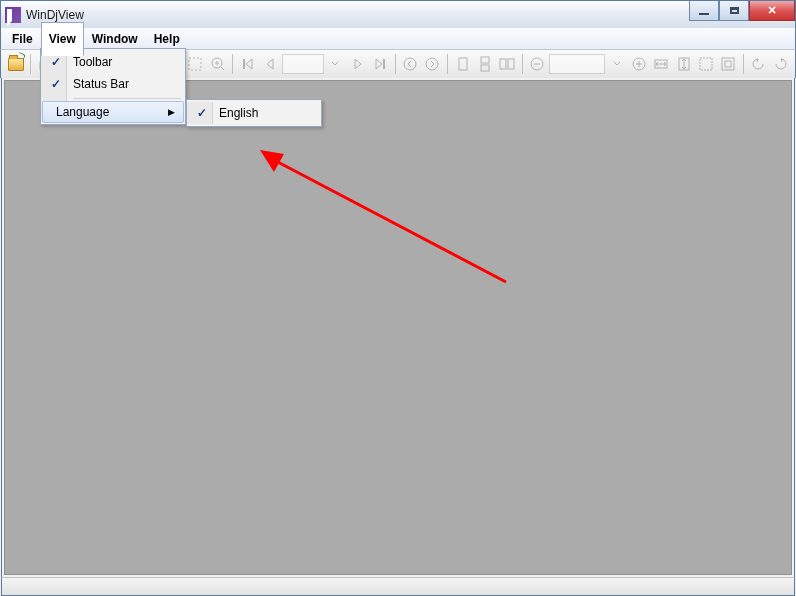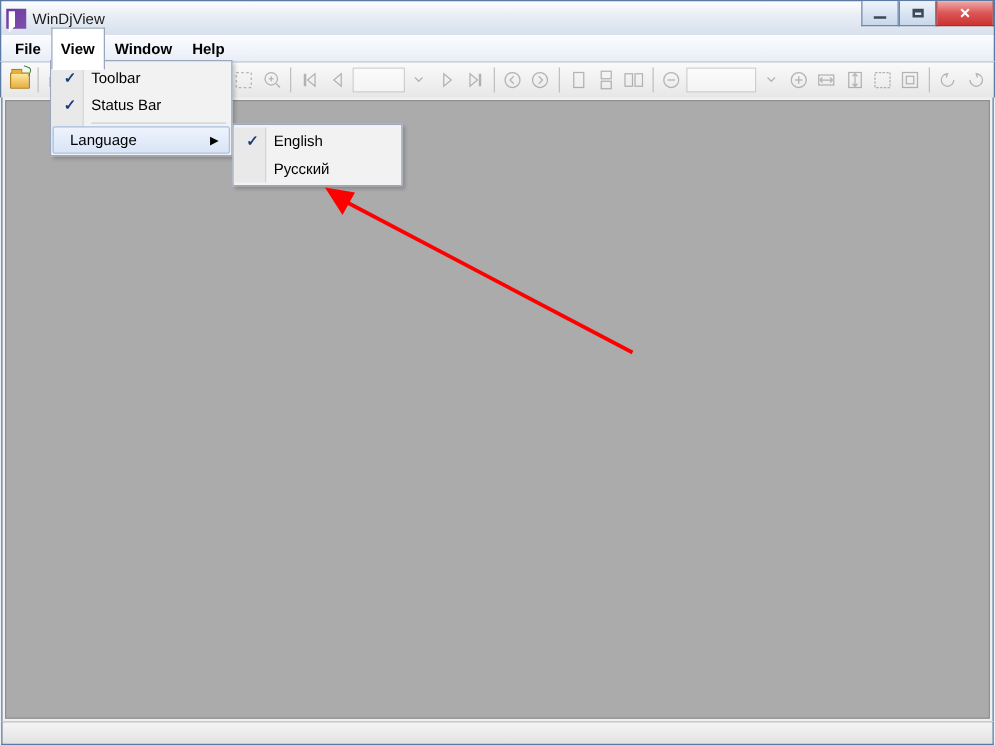--- a/index.html
+++ b/index.html
@@ -268,21 +268,18 @@
     <span class="arrow">▶</span>
   </div>
 </div>
 
 <div class="submenu">
   <div class="dd-gutter"></div>
   <div class="dd-row">
     <span class="chk">✓</span>
     <span>English</span>
   </div>
-  <div class="dd-row">
-    <span>Русский</span>
-  </div>
 </div>
 
 <svg class="arrow-annot" style="left:256px;top:142px" width="260" height="150">
   <line x1="250" y1="140" x2="18" y2="18" stroke="#ff0000" stroke-width="3"></line>
   <polygon points="4,8 28,12 18,30" fill="#ff0000"></polygon>
 </svg>
 
 </body></html>

